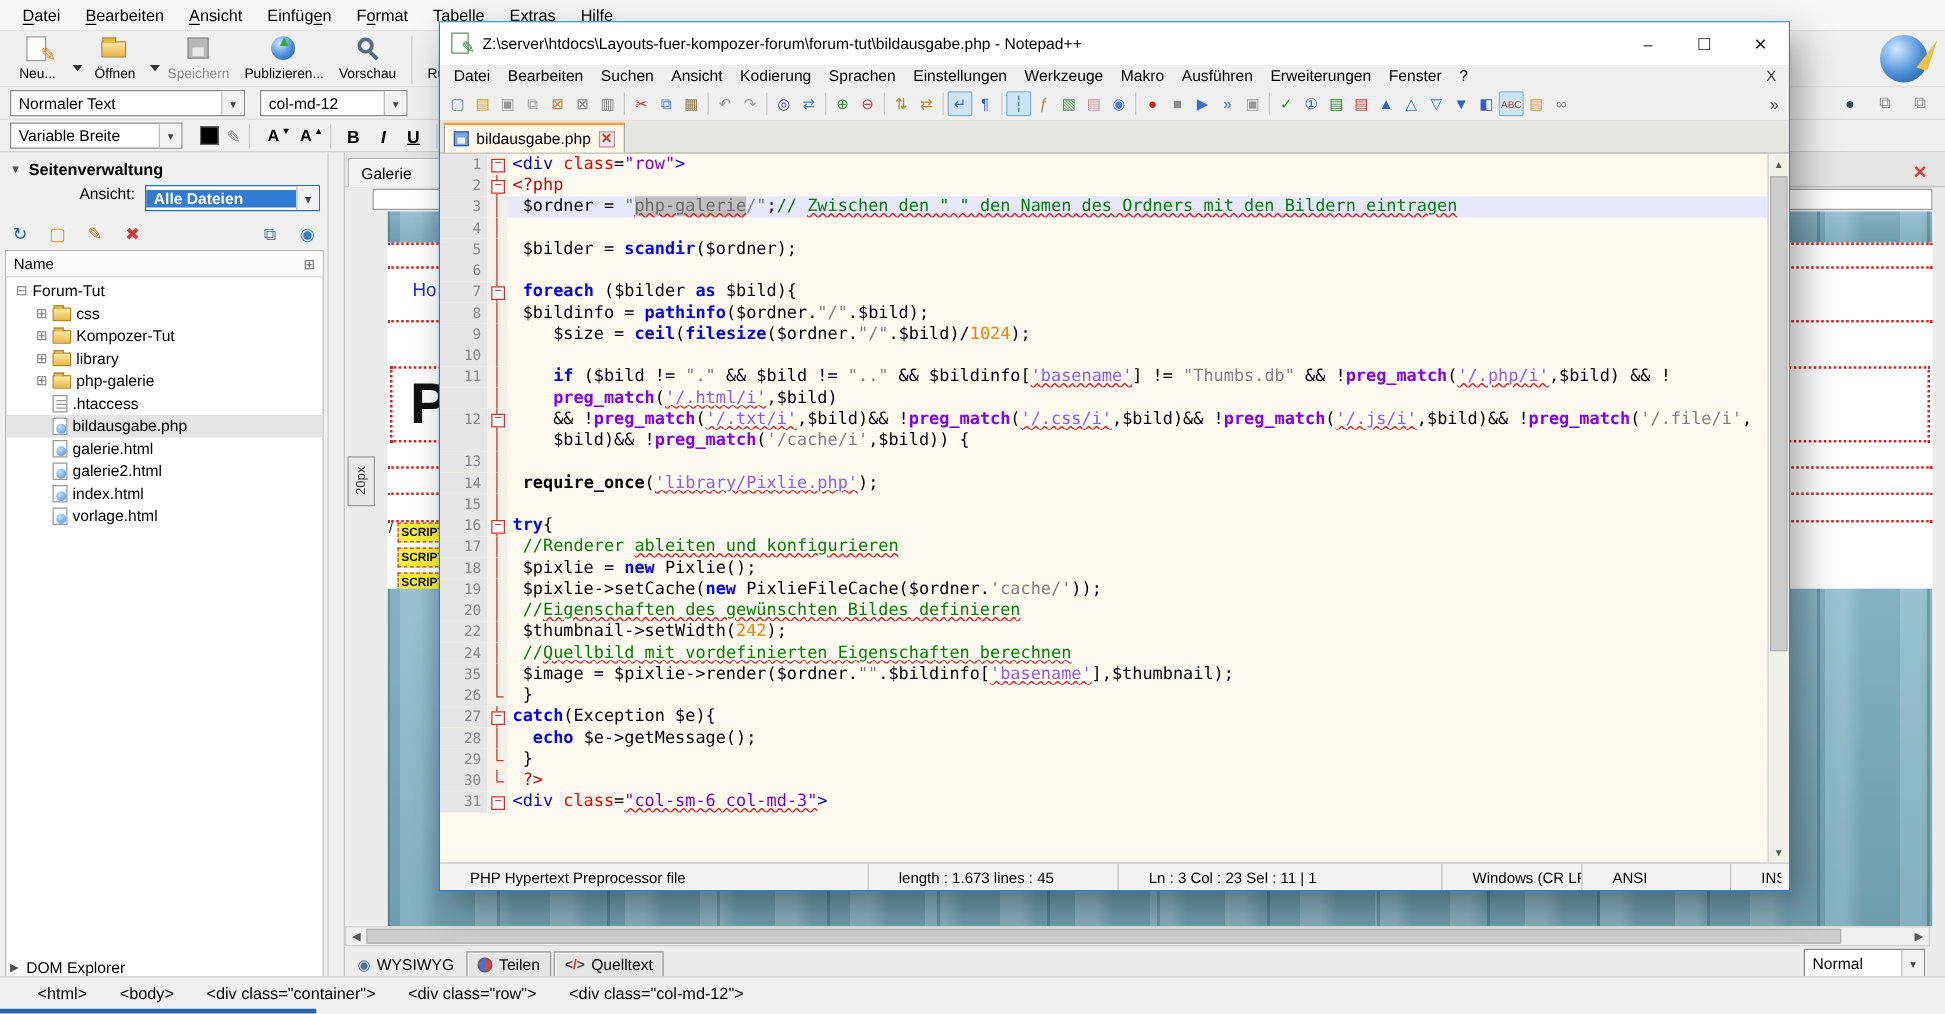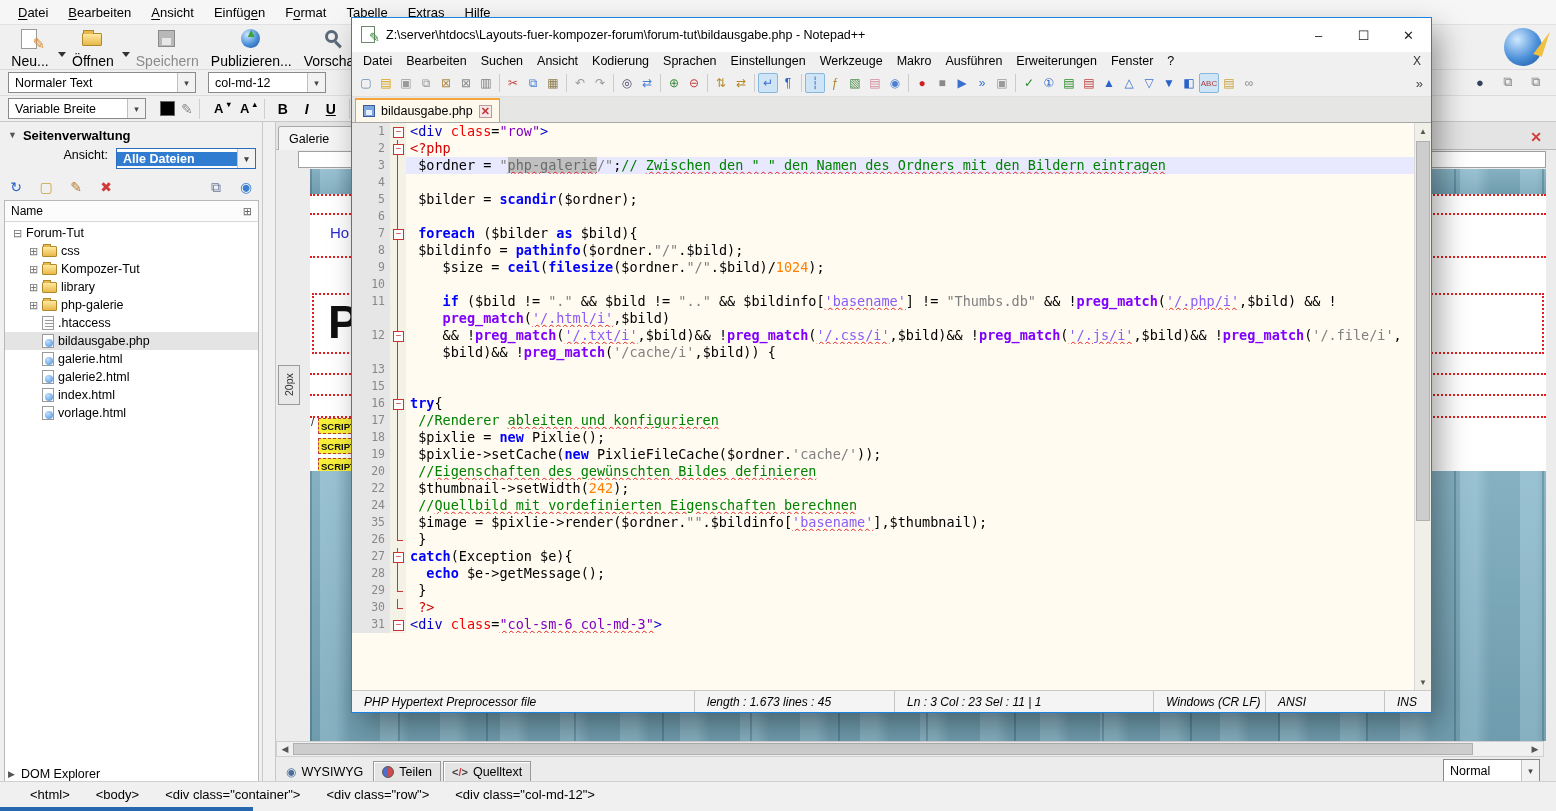--- a/index.html
+++ b/index.html
@@ -6,21 +6,21 @@
   html,body { width:1556px; height:811px; overflow:hidden; }
   body { font-family:"Liberation Sans", sans-serif; font-size:12px; color:#000; background:#f0f0f0; }
   .screen { position:relative; width:1556px; height:811px; background:#f0f0f0; overflow:hidden; }
 
   
   .kz-menubar { position:absolute; left:0; top:0; width:1556px; height:25px; background:#f6f6f6; border-bottom:1px solid #e2e2e2; display:flex; align-items:center; padding-left:8px; }
   .kz-menu-item { padding:4px 10px; font-size:13px; }
   .kz-menu-item u { text-underline-offset:2px; }
   .kz-toolbar1 { position:absolute; left:0; top:25px; width:1556px; height:45px; background:#f0f0f0; border-bottom:1px solid #dcdcdc; display:flex; align-items:flex-start; padding:2px 4px 0 4px; }
   .kz-bigbtn { display:flex; flex-direction:column; align-items:center; padding:1px 6px; min-width:52px; }
-  .kz-bigbtn .lbl { font-size:14px; margin-top:1px; white-space:nowrap; }
+  .kz-bigbtn .lbl { font-size:11px; margin-top:1px; white-space:nowrap; }
   .kz-bigbtn.dis .lbl { color:#8a8a8a; }
   .caret { width:0; height:0; border-left:4px solid transparent; border-right:4px solid transparent; border-top:5px solid #333; align-self:center; margin-left:2px; margin-top:12px; }
   .kz-sep { width:1px; height:38px; background:#cfcfcf; margin:2px 6px; }
   .kz-toolbar2 { position:absolute; left:0; top:70px; width:1556px; height:26px; background:#f0f0f0; border-bottom:1px solid #dcdcdc; display:flex; align-items:center; padding-left:8px; }
   .kz-toolbar3 { position:absolute; left:0; top:96px; width:1556px; height:26px; background:#f0f0f0; border-bottom:1px solid #c8c8c8; display:flex; align-items:center; padding-left:8px; }
   .combo { height:21px; border:1px solid #8a8a8a; background:#fff; display:flex; align-items:center; font-size:12.5px; }
   .combo .cval { padding:0 6px; flex:1; white-space:nowrap; overflow:hidden; }
   .combo .arw { width:18px; height:100%; border-left:1px solid #c0c0c0; background:#f2f2f2; display:flex; align-items:center; justify-content:center; font-size:9px; color:#444; }
   .combo.focus { border-color:#2a6ebb;font-weight:bold; }
   .combo.focus .cval { background:#2f7cd0; color:#fff; }
@@ -160,21 +160,21 @@
   .sg-fn { color:#0000ff; font-weight:bold; }
   .sg-mag { color:#8000ff; font-weight:bold; }
   .sg-num { color:#ff8000; }
   .sg-req { color:#000; font-weight:bold; }
   .npp-vscroll { position:absolute; right:0; top:105px; width:17px; height:567px; background:#f0efe8; border-left:1px solid #d8d8d8; }
   .vs-btn { height:16px; display:flex; align-items:center; justify-content:center; font-size:8px; color:#555; }
   .vs-down { position:absolute; bottom:0; left:0; right:0; }
   .vs-thumb { position:absolute; left:1px; right:1px; top:18px; height:380px; background:#cdcdcd; border:1px solid #b0b0b0; }
 
   .npp-status { position:absolute; left:0; top:672px; width:1079px; height:22px; background:#f4f4f4; border-top:1px solid #c8c8c8; display:flex; font-size:12px; align-items:center; }
-  .npp-status > div { height:100%; display:flex; align-items:center; padding-left:12px; border-right:1px solid #c4c4c4; white-space:nowrap; overflow:hidden;font-style:italic; }
+  .npp-status > div { height:100%; display:flex; align-items:center; padding-left:24px; border-right:1px solid #c4c4c4; white-space:nowrap; overflow:hidden; }
   .st-type { width:343px; } .st-len { width:200px; } .st-pos { width:259px; } .st-eol { width:112px; } .st-enc { width:119px; } .st-ins { width:40px; border-right:none !important; }
 </style>
 </head>
 <body>
 
 <div class="screen">
 
   <div class="kz-menubar" id="kzMenubar">
       <div class="kz-menu-item"><u>D</u>atei</div>
       <div class="kz-menu-item"><u>B</u>earbeiten</div>
@@ -523,20 +523,21 @@
         <div class="code-row"><div class="gut">6</div><div class="fold line"></div><div class="ctext"></div></div>
         <div class="code-row"><div class="gut">7</div><div class="fold boxl"></div><div class="ctext"><span class="sg-p"> </span><span class="sg-kw">foreach</span><span class="sg-p"> ($bilder </span><span class="sg-kw">as</span><span class="sg-p"> $bild){</span></div></div>
         <div class="code-row"><div class="gut">8</div><div class="fold line"></div><div class="ctext"><span class="sg-p"> $bildinfo = </span><span class="sg-fn">pathinfo</span><span class="sg-p">($ordner.</span><span class="sg-str">"/"</span><span class="sg-p">.$bild);</span></div></div>
         <div class="code-row"><div class="gut">9</div><div class="fold line"></div><div class="ctext"><span class="sg-p">    $size = </span><span class="sg-fn">ceil</span><span class="sg-p">(</span><span class="sg-fn">filesize</span><span class="sg-p">($ordner.</span><span class="sg-str">"/"</span><span class="sg-p">.$bild)/</span><span class="sg-num">1024</span><span class="sg-p">);</span></div></div>
         <div class="code-row"><div class="gut">10</div><div class="fold line"></div><div class="ctext"></div></div>
         <div class="code-row"><div class="gut">11</div><div class="fold line"></div><div class="ctext"><span class="sg-p">    </span><span class="sg-kw">if</span><span class="sg-p"> ($bild != </span><span class="sg-str">"."</span><span class="sg-p"> &amp;&amp; $bild != </span><span class="sg-str">".."</span><span class="sg-p"> &amp;&amp; $bildinfo[</span><span class="sg-strE">'basename'</span><span class="sg-p">] != </span><span class="sg-str">"Thumbs.db"</span><span class="sg-p"> &amp;&amp; !</span><span class="sg-mag">preg_match</span><span class="sg-p">(</span><span class="sg-strE">'/.php/i'</span><span class="sg-p">,$bild) &amp;&amp; !</span></div></div>
         <div class="code-row"><div class="gut"></div><div class="fold line"></div><div class="ctext"><span class="sg-p">    </span><span class="sg-mag">preg_match</span><span class="sg-p">(</span><span class="sg-strE">'/.html/i'</span><span class="sg-p">,$bild)</span></div></div>
         <div class="code-row"><div class="gut">12</div><div class="fold boxl"></div><div class="ctext"><span class="sg-p">    &amp;&amp; !</span><span class="sg-mag">preg_match</span><span class="sg-p">(</span><span class="sg-strE">'/.txt/i'</span><span class="sg-p">,$bild)&amp;&amp; !</span><span class="sg-mag">preg_match</span><span class="sg-p">(</span><span class="sg-strE">'/.css/i'</span><span class="sg-p">,$bild)&amp;&amp; !</span><span class="sg-mag">preg_match</span><span class="sg-p">(</span><span class="sg-strE">'/.js/i'</span><span class="sg-p">,$bild)&amp;&amp; !</span><span class="sg-mag">preg_match</span><span class="sg-p">(</span><span class="sg-str">'/.file/i'</span><span class="sg-p">,</span></div></div>
         <div class="code-row"><div class="gut"></div><div class="fold line"></div><div class="ctext"><span class="sg-p">    $bild)&amp;&amp; !</span><span class="sg-mag">preg_match</span><span class="sg-p">(</span><span class="sg-str">'/cache/i'</span><span class="sg-p">,$bild)) {</span></div></div>
         <div class="code-row"><div class="gut">13</div><div class="fold line"></div><div class="ctext"></div></div>
+        <div class="code-row"><div class="gut">14</div><div class="fold line"></div><div class="ctext"><span class="sg-p"> </span><span class="sg-req">require_once</span><span class="sg-p">(</span><span class="sg-strE">'library/Pixlie.php'</span><span class="sg-p">);</span></div></div>
         <div class="code-row"><div class="gut">15</div><div class="fold line"></div><div class="ctext"></div></div>
         <div class="code-row"><div class="gut">16</div><div class="fold boxl"></div><div class="ctext"><span class="sg-kw">try</span><span class="sg-p">{</span></div></div>
         <div class="code-row"><div class="gut">17</div><div class="fold line"></div><div class="ctext"><span class="sg-p"> </span><span class="sg-com">//Renderer </span><span class="sg-comE">ableiten und konfigurieren</span></div></div>
         <div class="code-row"><div class="gut">18</div><div class="fold line"></div><div class="ctext"><span class="sg-p"> $pixlie = </span><span class="sg-kw">new</span><span class="sg-p"> Pixlie();</span></div></div>
         <div class="code-row"><div class="gut">19</div><div class="fold line"></div><div class="ctext"><span class="sg-p"> $pixlie-&gt;setCache(</span><span class="sg-kw">new</span><span class="sg-p"> PixlieFileCache($ordner.</span><span class="sg-str">'cache/'</span><span class="sg-p">));</span></div></div>
         <div class="code-row"><div class="gut">20</div><div class="fold line"></div><div class="ctext"><span class="sg-p"> </span><span class="sg-com">//</span><span class="sg-comE">Eigenschaften des gewünschten Bildes definieren</span></div></div>
         <div class="code-row"><div class="gut">22</div><div class="fold line"></div><div class="ctext"><span class="sg-p"> $thumbnail-&gt;setWidth(</span><span class="sg-num">242</span><span class="sg-p">);</span></div></div>
         <div class="code-row"><div class="gut">24</div><div class="fold line"></div><div class="ctext"><span class="sg-p"> </span><span class="sg-com">//</span><span class="sg-comE">Quellbild mit vordefinierten Eigenschaften berechnen</span></div></div>
         <div class="code-row"><div class="gut">35</div><div class="fold line"></div><div class="ctext"><span class="sg-p"> $image = $pixlie-&gt;render($ordner.</span><span class="sg-str">""</span><span class="sg-p">.$bildinfo[</span><span class="sg-strE">'basename'</span><span class="sg-p">],$thumbnail);</span></div></div>
         <div class="code-row"><div class="gut">26</div><div class="fold end"></div><div class="ctext"><span class="sg-p"> }</span></div></div>

